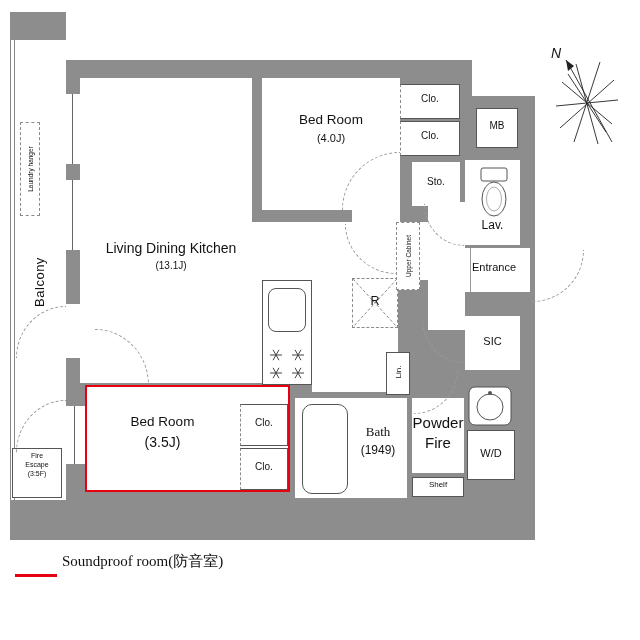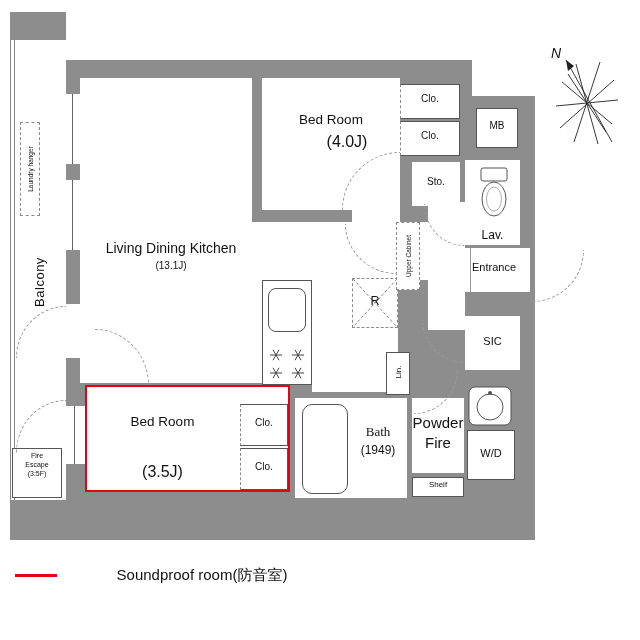--- a/index.html
+++ b/index.html
@@ -130,34 +130,34 @@
 <div class="arc bl" style="left:345px;top:224px;width:52px;height:50px;"></div>
 <div class="arc bl" style="left:424px;top:204px;width:40px;height:42px;"></div>
 <div class="arc bl" style="left:422px;top:320px;width:43px;height:43px;"></div>
 <div class="arc br" style="left:414px;top:370px;width:44px;height:44px;"></div>
 <div class="arc br" style="left:532px;top:250px;width:52px;height:52px;"></div>
 
 <div class="label" style="left:80px;top:240px;width:182px;font-size:14px;">Living Dining Kitchen</div>
 <div class="label" style="left:80px;top:260px;width:182px;font-size:10px;">(13.1J)</div>
 
 <div class="label" style="left:262px;top:112px;width:138px;font-size:13.5px;">Bed Room</div>
-<div class="label" style="left:262px;top:132px;width:138px;font-size:16px;margin-left:16px;">(4.0J)</div>
+<div class="label" style="left:262px;top:132px;width:138px;font-size:11px;">(4.0J)</div>
 
 <div class="label" style="left:85px;top:414px;width:155px;font-size:13.5px;">Bed Room</div>
-<div class="label" style="left:85px;top:434px;width:155px;font-size:16px;margin-top:28px;">(3.5J)</div>
+<div class="label" style="left:85px;top:434px;width:155px;font-size:14px;">(3.5J)</div>
 
 <div class="label" style="left:346px;top:424px;width:64px;font-size:13px;font-family:Liberation Serif, serif;">Bath</div>
 <div class="label" style="left:346px;top:443px;width:64px;font-size:12px;">(1949)</div>
 
 <div class="label" style="left:410px;top:413px;width:56px;font-size:15px;line-height:1.3;">
   <span style="display:block;">Powder</span>
   <span style="display:block;">Fire</span>
 </div>
 
-<div class="label" style="left:465px;top:228px;width:55px;font-size:12px;">Lav.</div>
+<div class="label" style="left:465px;top:218px;width:55px;font-size:12px;">Lav.</div>
 <div class="label" style="left:456px;top:261px;width:76px;font-size:11px;">Entrance</div>
 <div class="label" style="left:465px;top:335px;width:55px;font-size:11px;">SIC</div>
 <div class="label" style="left:412px;top:176px;width:48px;font-size:10px;">Sto.</div>
 <div class="label" style="left:400px;top:93px;width:60px;font-size:10px;">Clo.</div>
 <div class="label" style="left:400px;top:130px;width:60px;font-size:10px;">Clo.</div>
 <div class="label" style="left:240px;top:417px;width:48px;font-size:10px;">Clo.</div>
 <div class="label" style="left:240px;top:461px;width:48px;font-size:10px;">Clo.</div>
 <div class="label" style="left:476px;top:120px;width:42px;font-size:10px;">MB</div>
 <div class="label" style="left:352px;top:294px;width:46px;font-size:12.5px;">R</div>
 <div class="label" style="left:467px;top:447px;width:48px;font-size:11px;">W/D</div>
@@ -173,13 +173,13 @@
     <line x1="28" y1="98" x2="54" y2="18"></line>
     <line x1="52" y1="100" x2="30" y2="20"></line>
     <line x1="16" y1="38" x2="66" y2="80"></line>
     <line x1="22" y1="30" x2="60" y2="88"></line>
   </g>
   <polygon points="20,16 28,22 22,27" fill="#222"></polygon>
   <text x="5" y="14" font-size="14" font-style="italic" fill="#111">N</text>
 </svg>
 
 <div style="position:absolute;left:15px;top:574px;width:42px;height:3px;background:#e60012;"></div>
-<div class="label" style="left:62px;top:566px;width:280px;font-size:15px;text-align:center;">Soundproof room(防音室)</div>
+<div class="label" style="left:62px;top:552px;width:280px;font-size:15px;text-align:left;font-family:Liberation Serif, serif;">Soundproof room(防音室)</div>
 
 </body></html>

